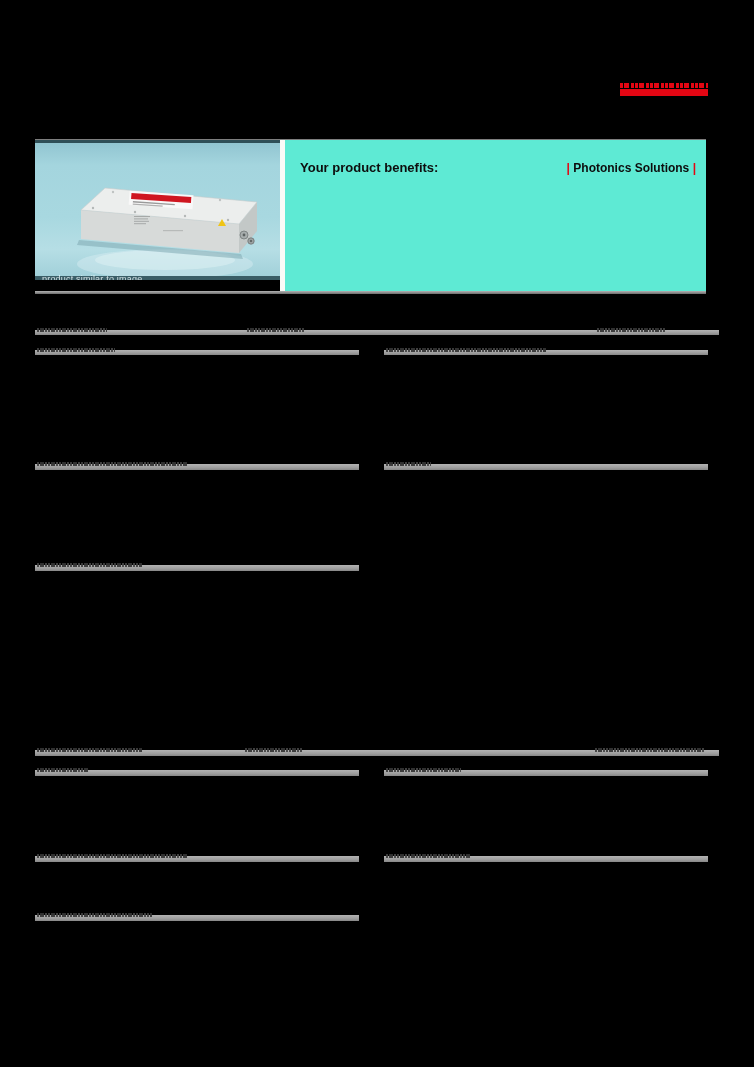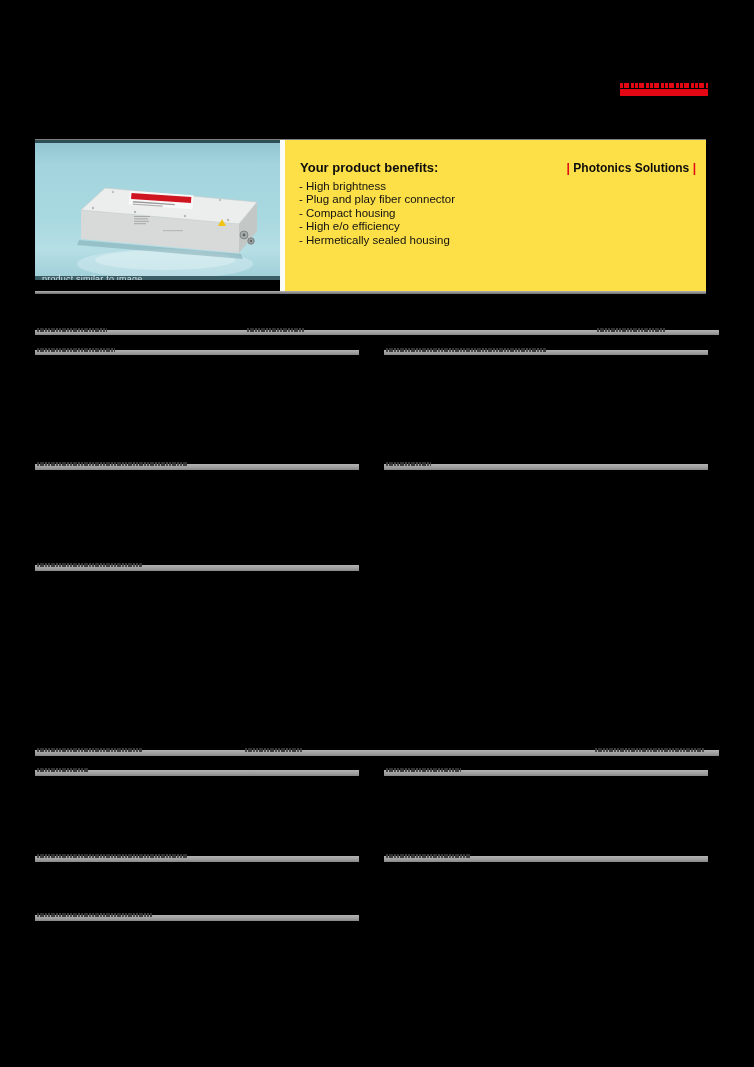--- a/index.html
+++ b/index.html
@@ -13,21 +13,21 @@
                #e30613 4px 9px,rgba(0,0,0,0) 9px 11px,#e30613 11px 14px,rgba(0,0,0,0) 14px 15px);}
   .logo-bar{height:7px;margin-top:1px;background:#e30613;}
 
   
   .band{position:absolute;left:35px;top:139px;width:671px;height:152px;border-top:1px solid #7e7e7e;}
   .img-panel{position:absolute;left:0;top:0;width:245px;height:140px;overflow:hidden;
     background:linear-gradient(180deg,#8fc3cf 0%,#a4d5de 18%,#a8d8e0 55%,#b6dee5 78%,#9fcfd8 100%);}
   .img-top-edge{position:absolute;left:0;top:0;width:100%;height:3px;background:#2f4f57;}
   .img-bottom-edge{position:absolute;left:0;bottom:0;width:100%;height:4px;background:#3a5d66;}
   .panel-gap{position:absolute;left:245px;top:0;width:5px;height:152px;background:#fbfbf8;}
-  .benefits{position:absolute;left:250px;top:0;width:421px;height:152px;background:#fde047;}
+  .benefits{position:absolute;left:250px;top:0;width:421px;height:152px;background:#5eead4;}
   .benefit-heading{position:absolute;left:15px;top:20px;font-size:13px;font-weight:bold;color:#0d0d0d;}
   .benefit-list{position:absolute;left:14px;top:40px;font-size:11.5px;color:#121212;line-height:13.4px;}
   .range-label{position:absolute;right:10px;top:21px;font-size:12px;font-weight:bold;color:#0d0d0d;white-space:nowrap;}
   .range-label .pipe{color:#e30613;}
   .caption{position:absolute;left:7px;top:134px;font-size:9px;color:rgba(236,248,250,0.85);letter-spacing:.2px;}
   .gray-strip{position:absolute;left:35px;top:291px;width:671px;height:3px;
     background:linear-gradient(180deg,#b2b2b2,#6e6e6e);}
 
   
   .sbar{position:absolute;background:linear-gradient(180deg,#b3b3b3,#9d9d9d 60%,#878787);}
@@ -96,27 +96,20 @@
       </svg>
       <div class="img-top-edge"></div>
       <div class="img-bottom-edge"></div>
       <div class="caption">product similar to image</div>
     </div>
 
     <div class="panel-gap"></div>
 
     <div class="benefits">
       <div class="benefit-heading">Your product benefits:</div>
-      <div class="benefit-list" id="benefit-list">
-          <div>- High brightness</div>
-          <div>- Plug and play fiber connector</div>
-          <div>- Compact housing</div>
-          <div>- High e/o efficiency</div>
-          <div>- Hermetically sealed housing</div>
-        </div>
       <div class="range-label">
         <span class="pipe">|</span>
         <span>Photonics Solutions</span>
         <span class="pipe">|</span>
       </div>
     </div>
   </div>
 
   <div class="gray-strip"></div>
 

